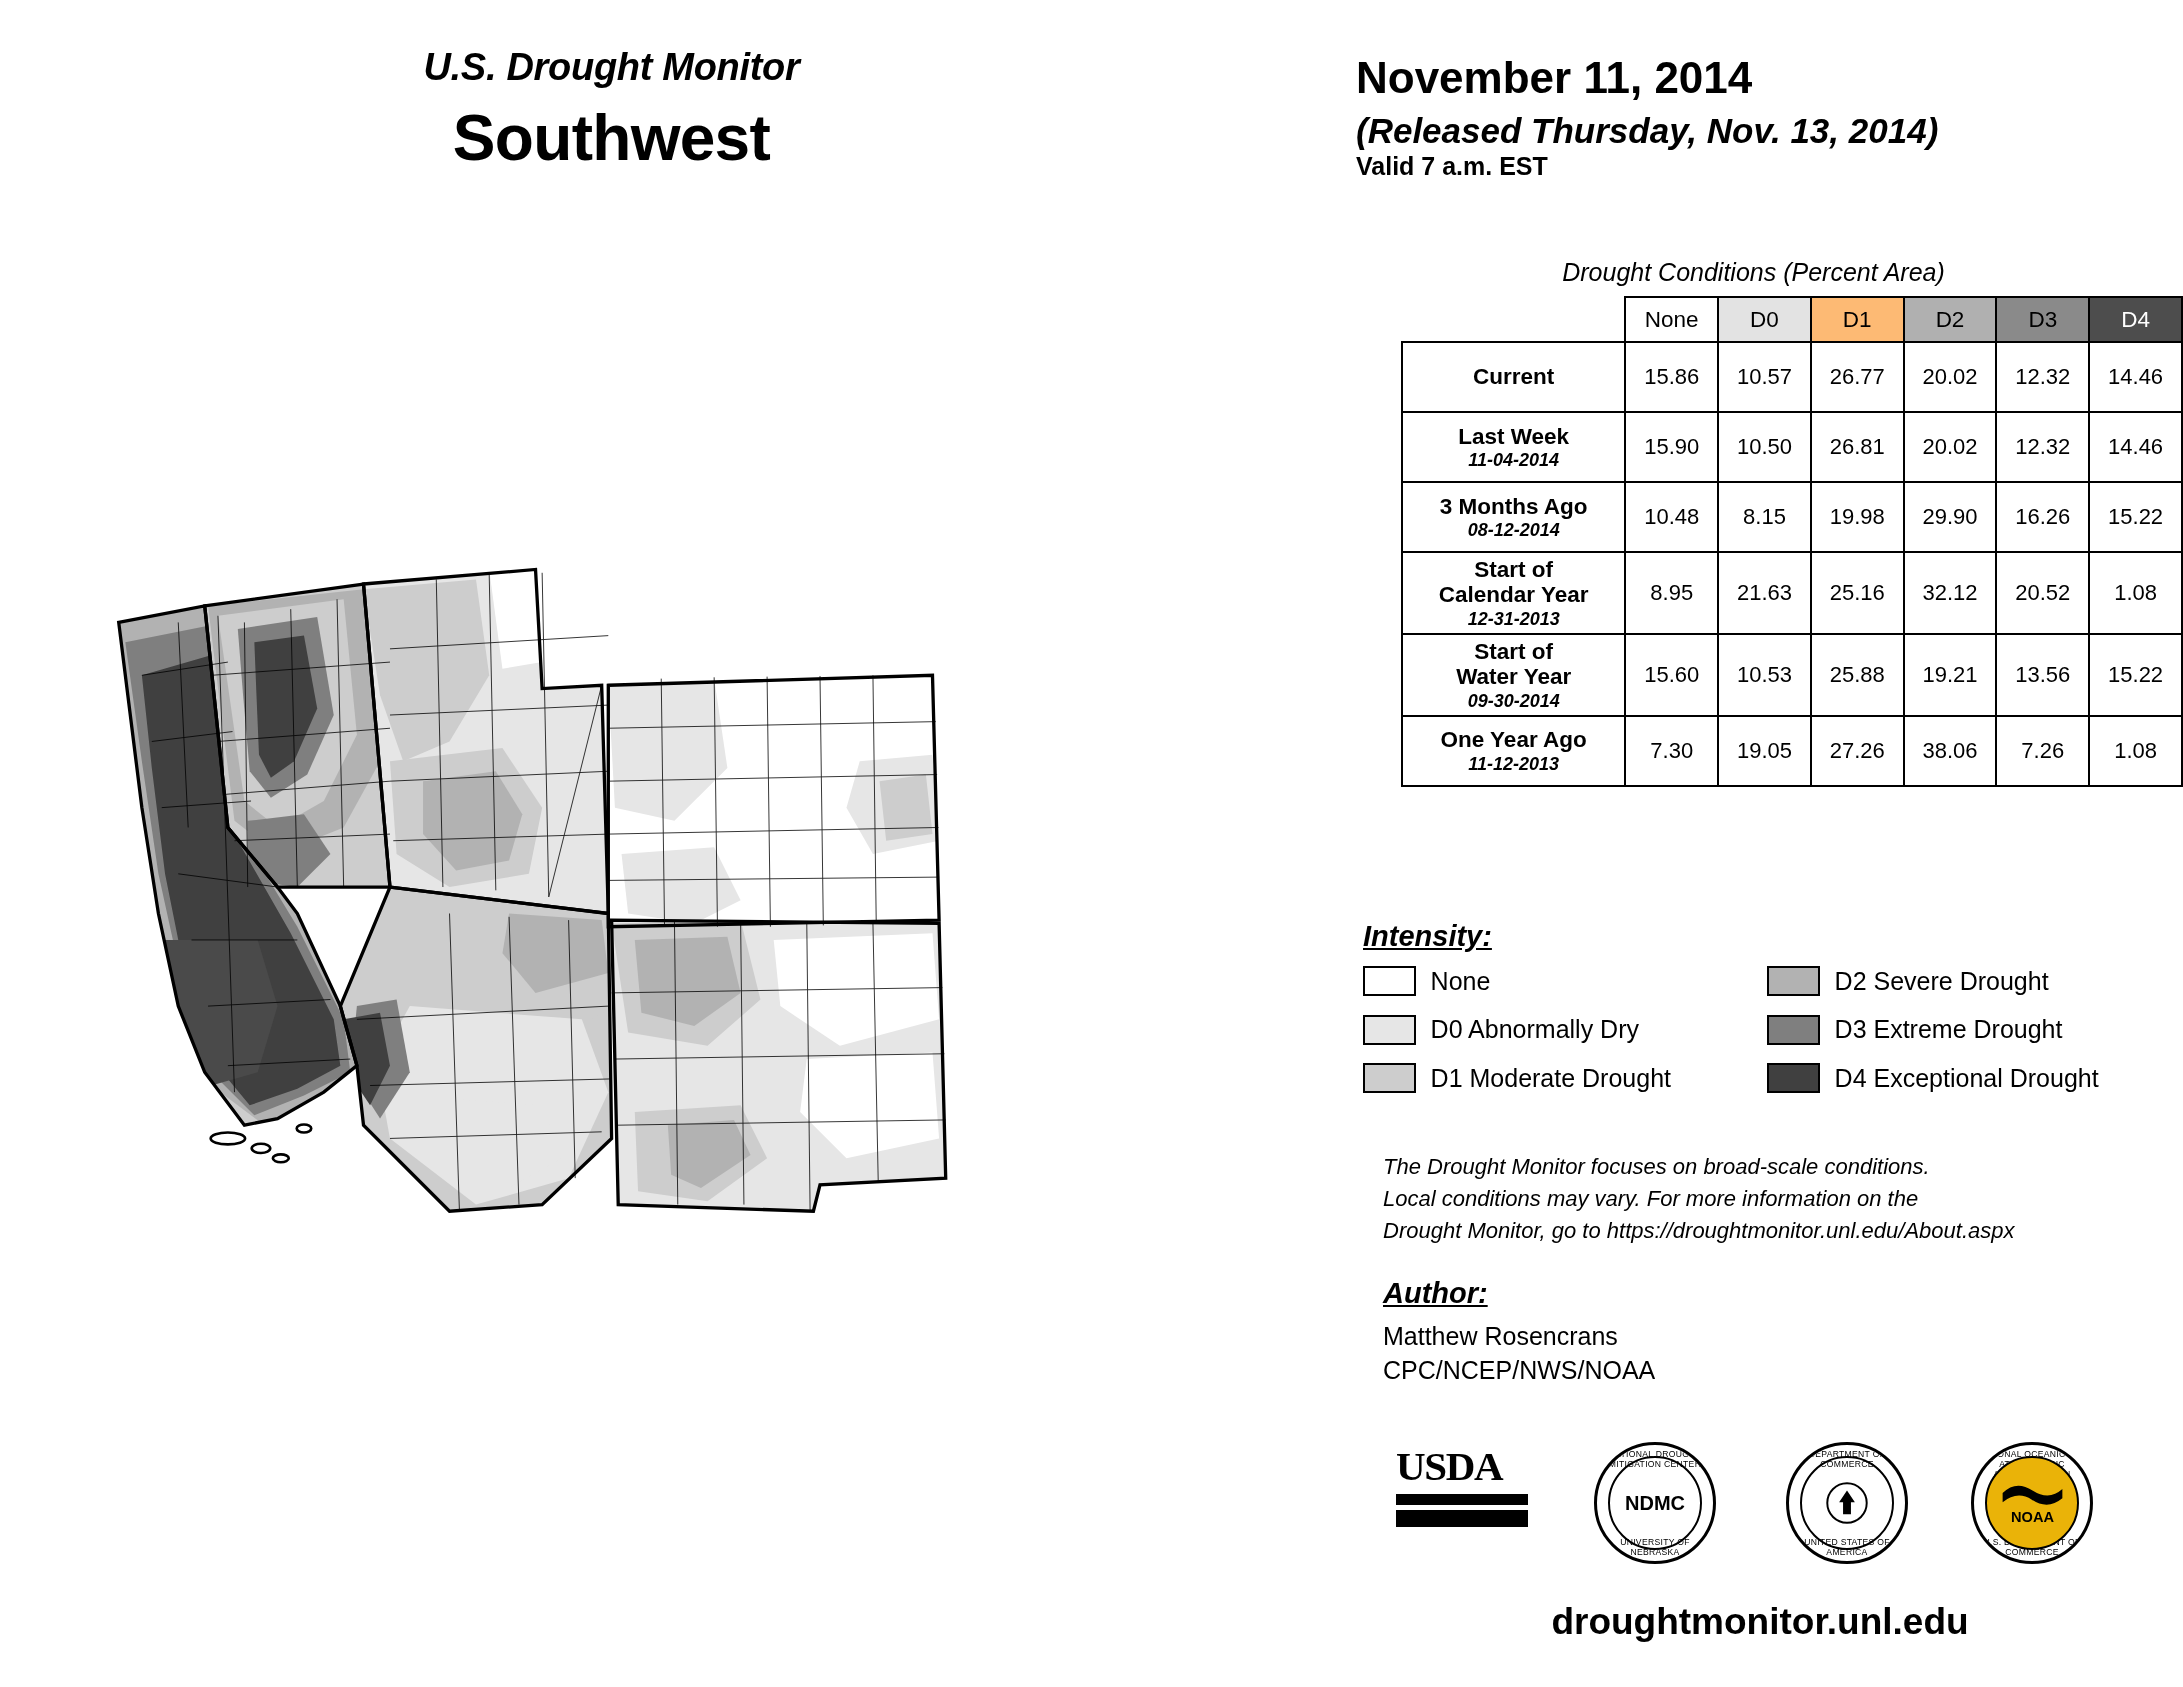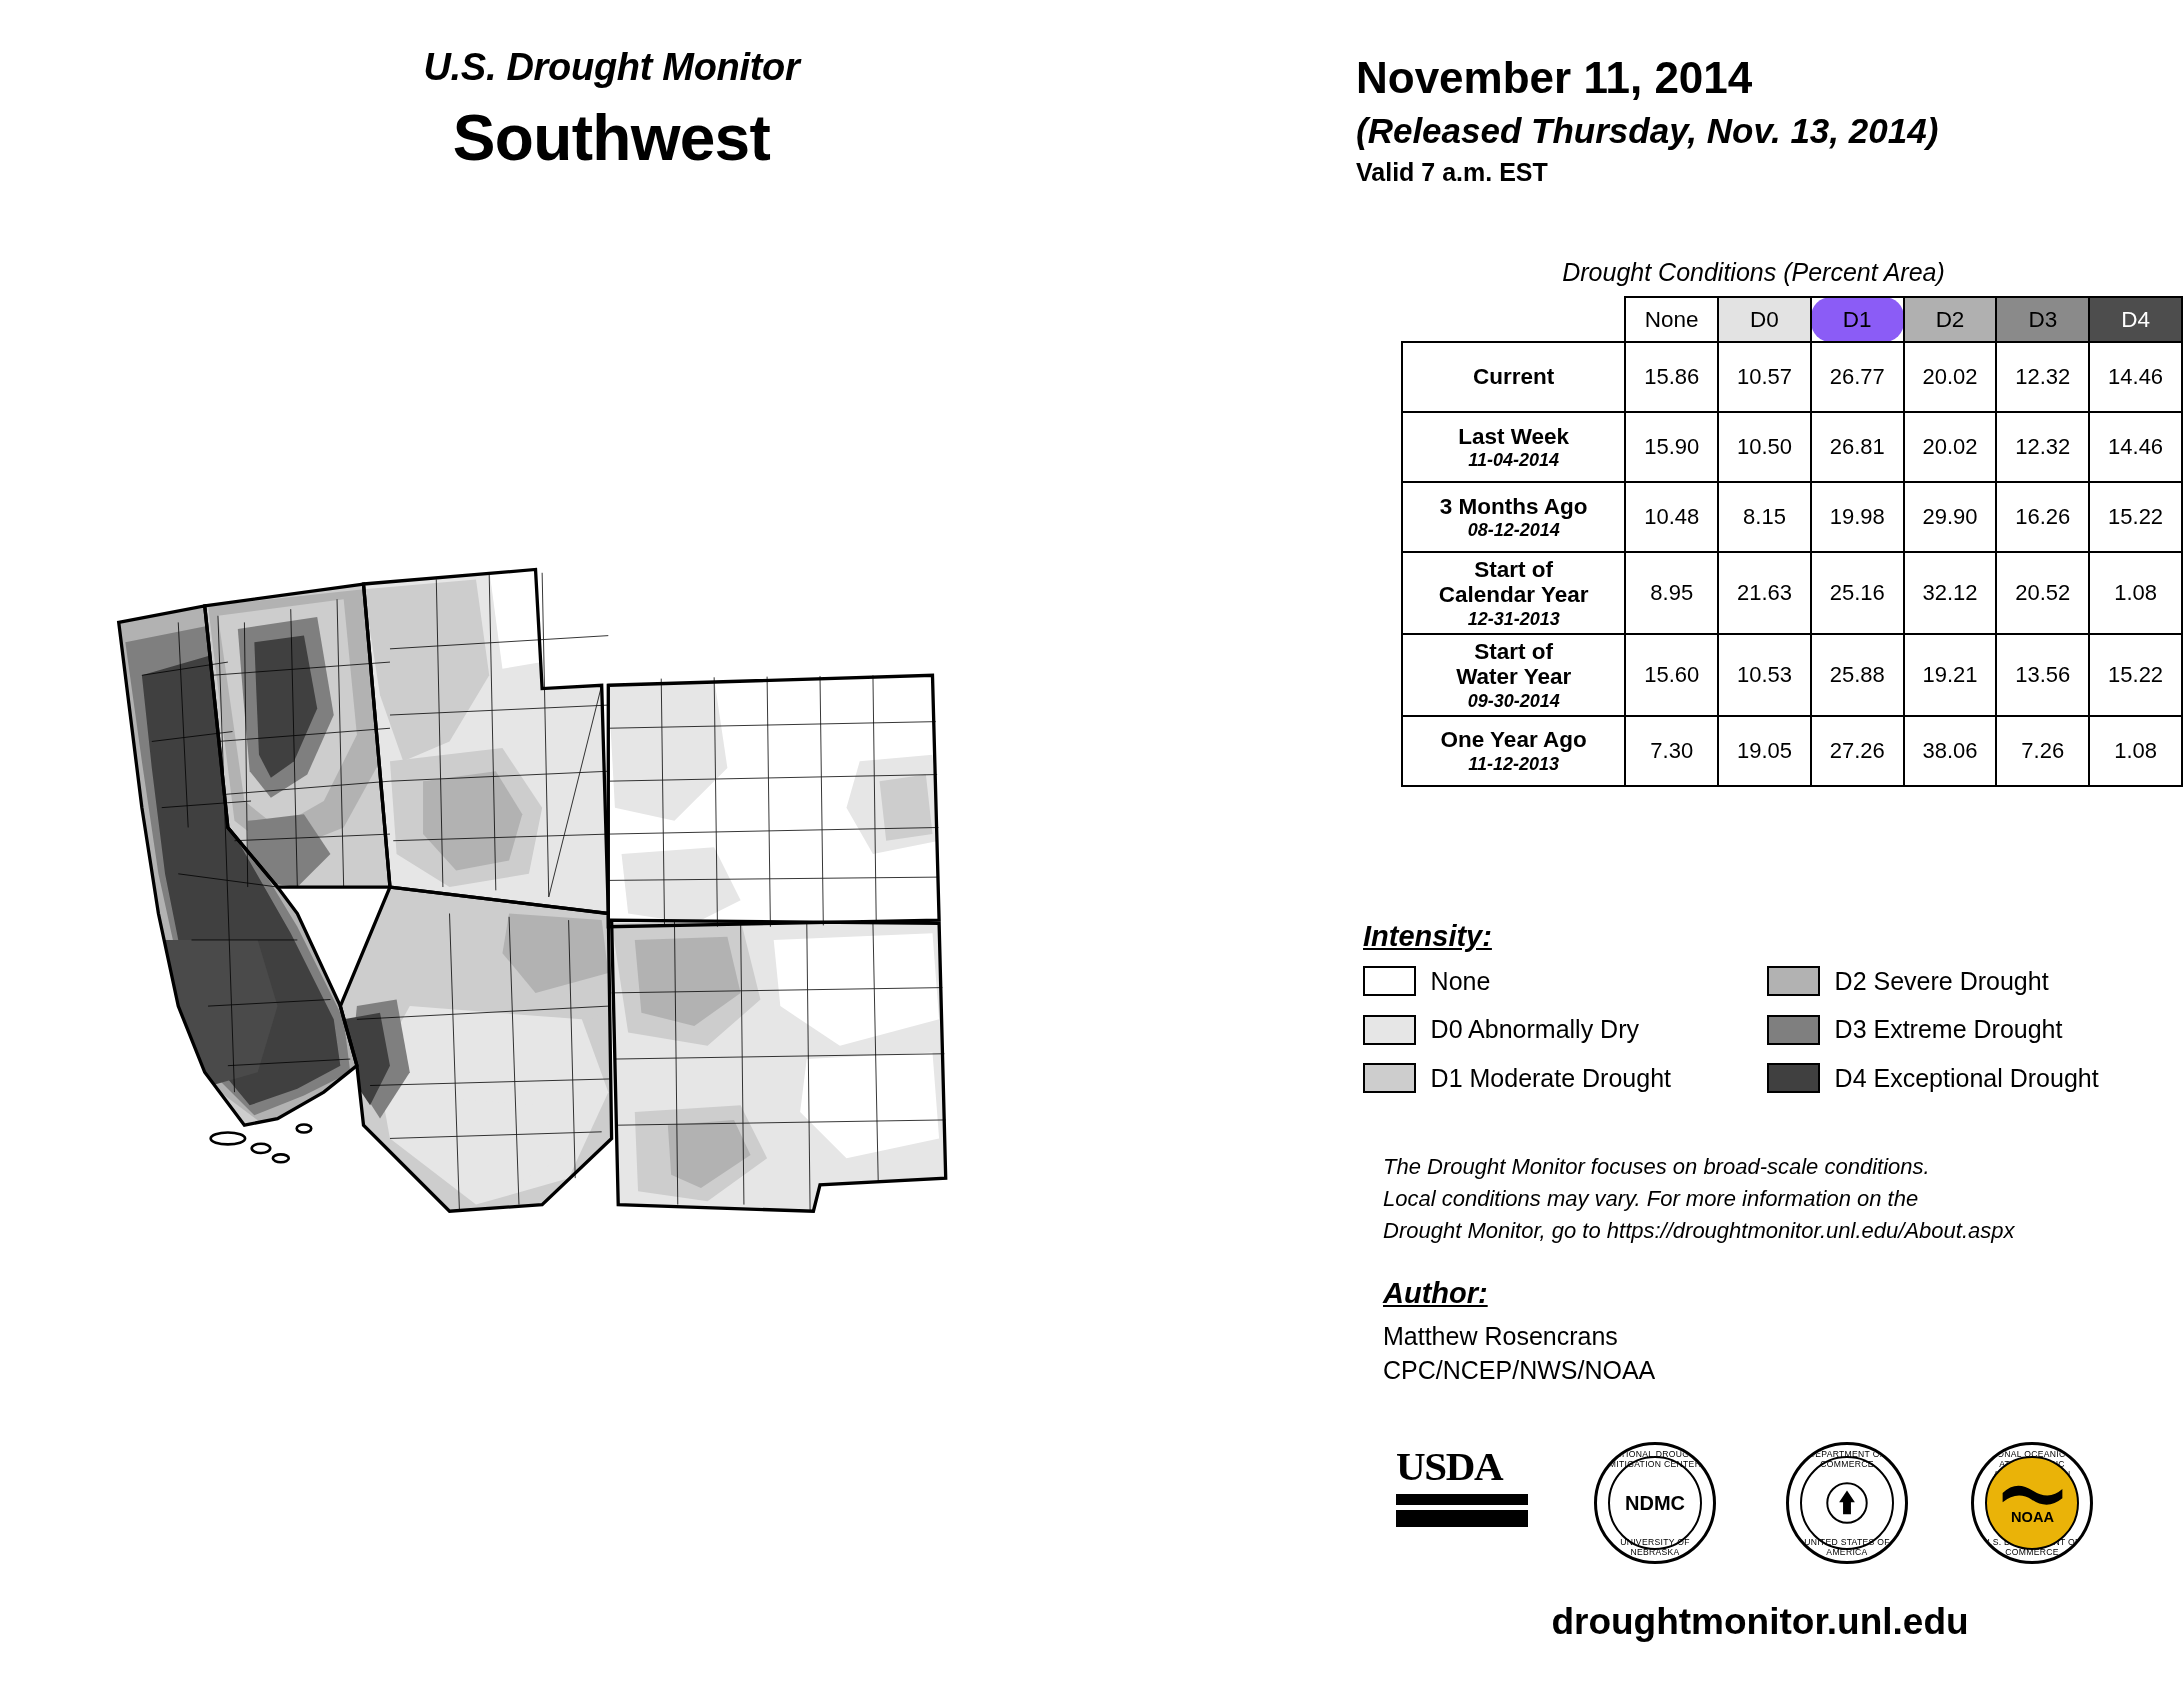--- a/index.html
+++ b/index.html
@@ -51,21 +51,21 @@
   }
   .hdr-released {
     font-size: 35px;
     font-weight: bold;
     font-style: italic;
     margin-top: 8px;
   }
   .hdr-valid {
     font-size: 25px;
     font-weight: bold;
-    margin-top: 7px;
+    margin-top: 1px;
   }
 
   
   .table-caption {
     position: absolute;
     left: 1363px;
     top: 258px;
     width: 781px;
     text-align: center;
     font-size: 25px;
@@ -97,21 +97,21 @@
   }
   table.cond td.val {
     width: 89px;
     height: 66px;
   }
   .rl-main { font-weight: bold; font-size: 22.5px; display:block; }
   .rl-sub  { font-style: italic; font-weight: bold; font-size: 18px; display:block; margin-top: 1.3px;}
   .corner { border-left: none !important; border-top: none !important; border-bottom: 2px solid #000 !important;}
   .h-none { background:#ffffff; }
   .h-d0 { background:#e3e3e3; }
-  .h-d1 { background:#8b5cf6;border-radius:20px; }
+  .h-d1 { background:#fdba74; }
   .h-d2 { background:#b0b0b0; }
   .h-d3 { background:#8a8a8a; }
   .h-d4 { background:#4d4d4d; color:#ffffff; }
 
   
   .intensity-title {
     position: absolute;
     left: 1363px;
     top: 920px;
     font-size: 29px;

